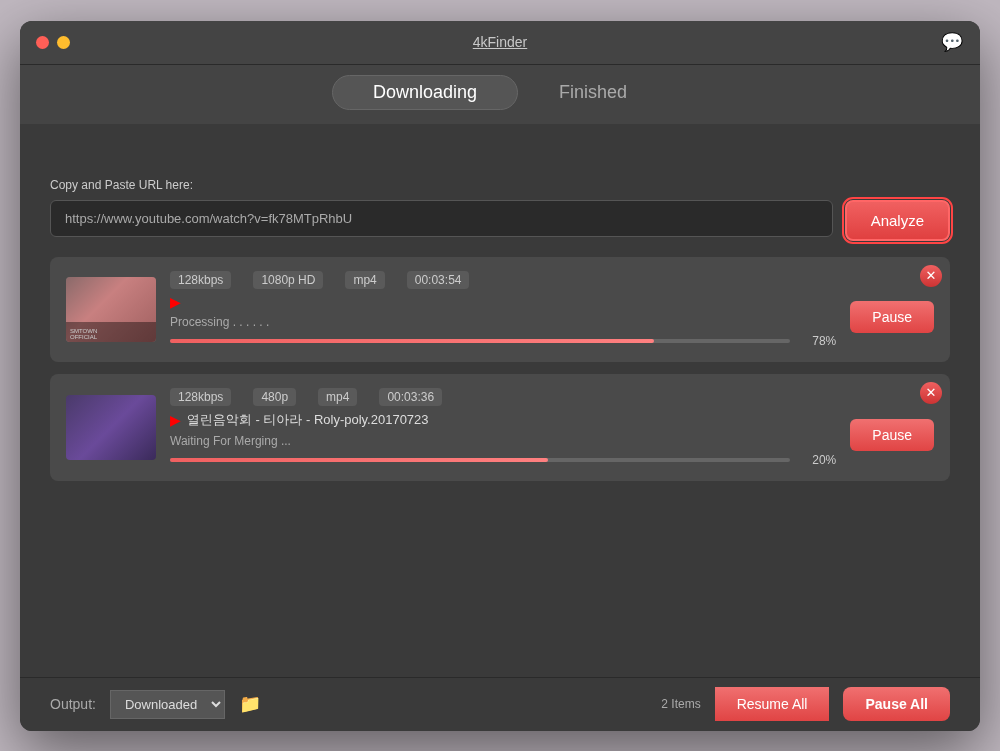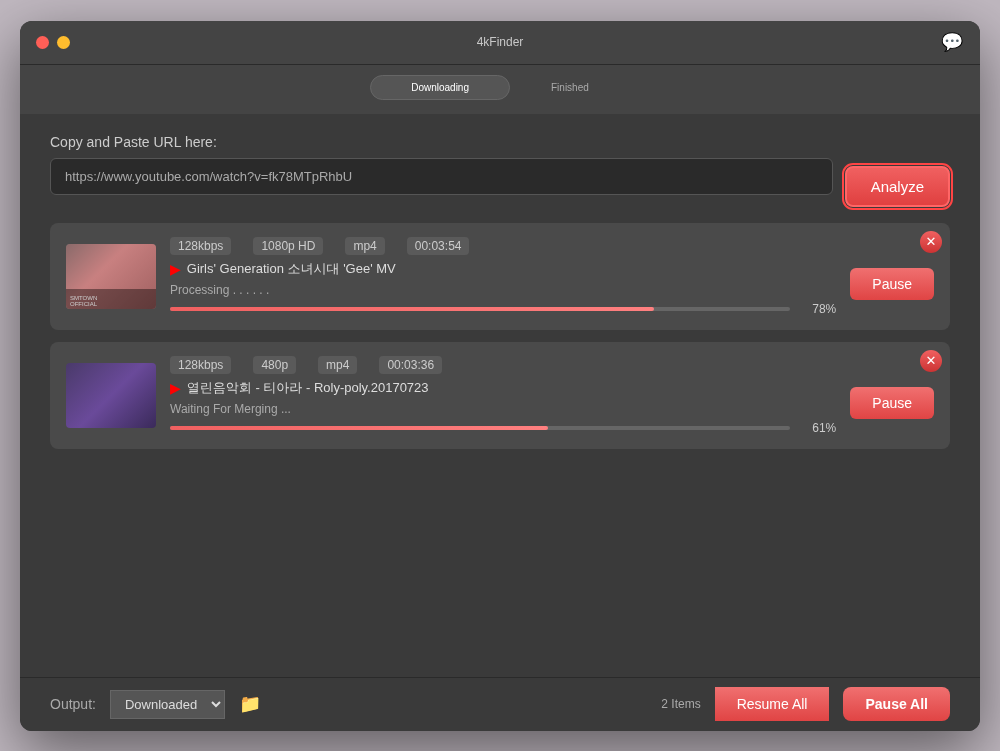--- a/index.html
+++ b/index.html
@@ -41,39 +41,40 @@
       height: 13px;
       border-radius: 50%;
     }
     .traffic-light.close { background: #ff5f57; }
     .traffic-light.minimize { background: #ffbd2e; }
     .titlebar-title {
       position: absolute;
       left: 50%;
       transform: translateX(-50%);
       color: #c8c8c8;
-      font-size: 12px;
+      font-size: 14px;
       font-weight: 500;
+      text-decoration: underline;
     }
     .titlebar-chat-icon {
       margin-left: auto;
       color: #888;
       font-size: 18px;
     }
     .tabs-bar {
       background: #444444;
       display: flex;
       justify-content: center;
       padding: 10px 0 14px;
       gap: 0;
       flex-shrink: 0;
     }
     .tab {
       padding: 6px 40px;
-      font-size: 10px;
+      font-size: 18px;
       color: #aaaaaa;
       cursor: pointer;
       border-radius: 20px;
       border: 1px solid transparent;
     }
     .tab.active {
       background: #555555;
       color: #ffffff;
       border-color: #666666;
     }
@@ -85,21 +86,22 @@
       gap: 16px;
       overflow: hidden;
     }
     .url-section {
       display: flex;
       flex-direction: column;
       gap: 8px;
     }
     .url-label {
       color: #cccccc;
-      font-size: 14px;
+      font-size: 12px;
+      margin-top: 34px;
     }
     .url-row {
       display: flex;
       gap: 12px;
       align-items: flex-start;
     }
     .url-input {
       flex: 1;
       background: #2a2a2a;
       border: 1px solid #555;
@@ -114,21 +116,20 @@
       color: white;
       border: 2px solid #ff6666;
       border-radius: 8px;
       padding: 10px 24px;
       font-size: 15px;
       font-weight: 500;
       cursor: pointer;
       outline: 2px solid #ff4444;
       outline-offset: 1px;
       white-space: nowrap;
-      margin-top: 8px;
     }
     .download-items {
       display: flex;
       flex-direction: column;
       gap: 12px;
       flex: 1;
     }
     .download-item {
       background: #4a4a4a;
       border-radius: 8px;
@@ -370,21 +371,20 @@
         </div>
         <div class="item-info">
           <div class="item-tags">
             <span class="tag">128kbps</span>
             <span class="tag">1080p HD</span>
             <span class="tag">mp4</span>
             <span class="tag">00:03:54</span>
           </div>
           <div class="item-title-row">
             <span class="yt-icon">▶</span>
-            <span class="item-title">Girls' Generation 소녀시대 'Gee' MV</span>
           </div>
           <span class="item-status">Processing . . . . . .</span>
           <div class="progress-row">
             <div class="progress-bar-bg">
               <div class="progress-bar-fill" style="width: 78%"></div>
             </div>
             <span class="progress-pct">78%</span>
           </div>
         </div>
         <div class="item-actions">
@@ -406,21 +406,21 @@
           </div>
           <div class="item-title-row">
             <span class="yt-icon">▶</span>
             <span class="item-title">열린음악회 - 티아라 - Roly-poly.20170723</span>
           </div>
           <span class="item-status">Waiting For Merging ...</span>
           <div class="progress-row">
             <div class="progress-bar-bg">
               <div class="progress-bar-fill" style="width: 61%"></div>
             </div>
-            <span class="progress-pct">61%</span>
+            <span class="progress-pct">20%</span>
           </div>
         </div>
         <div class="item-actions">
           <button class="pause-btn">Pause</button>
         </div>
         <button class="close-btn">✕</button>
       </div>
 
     </div>
   </div>

